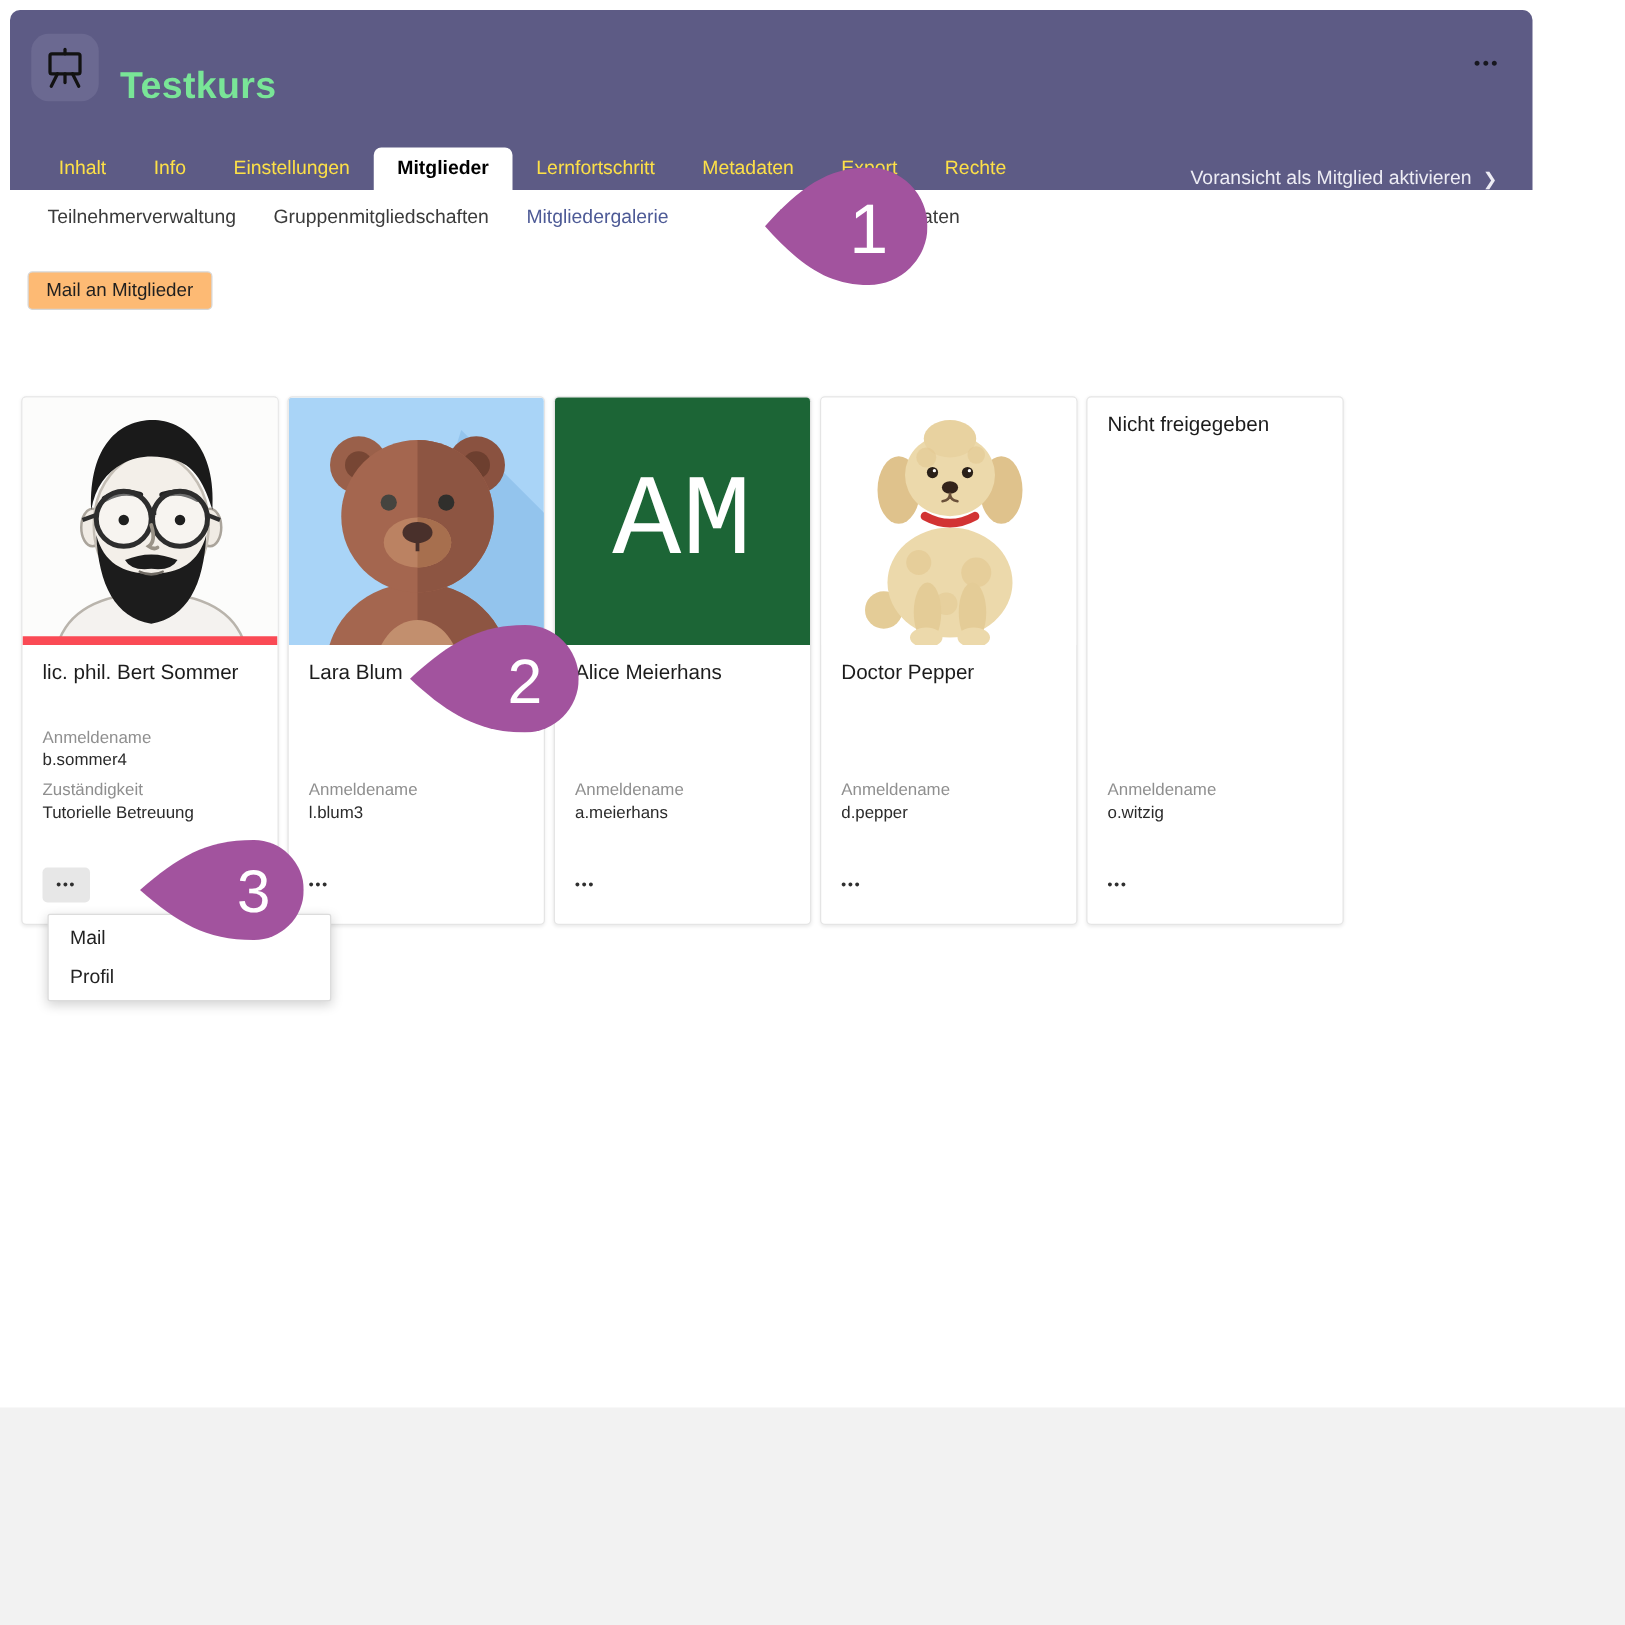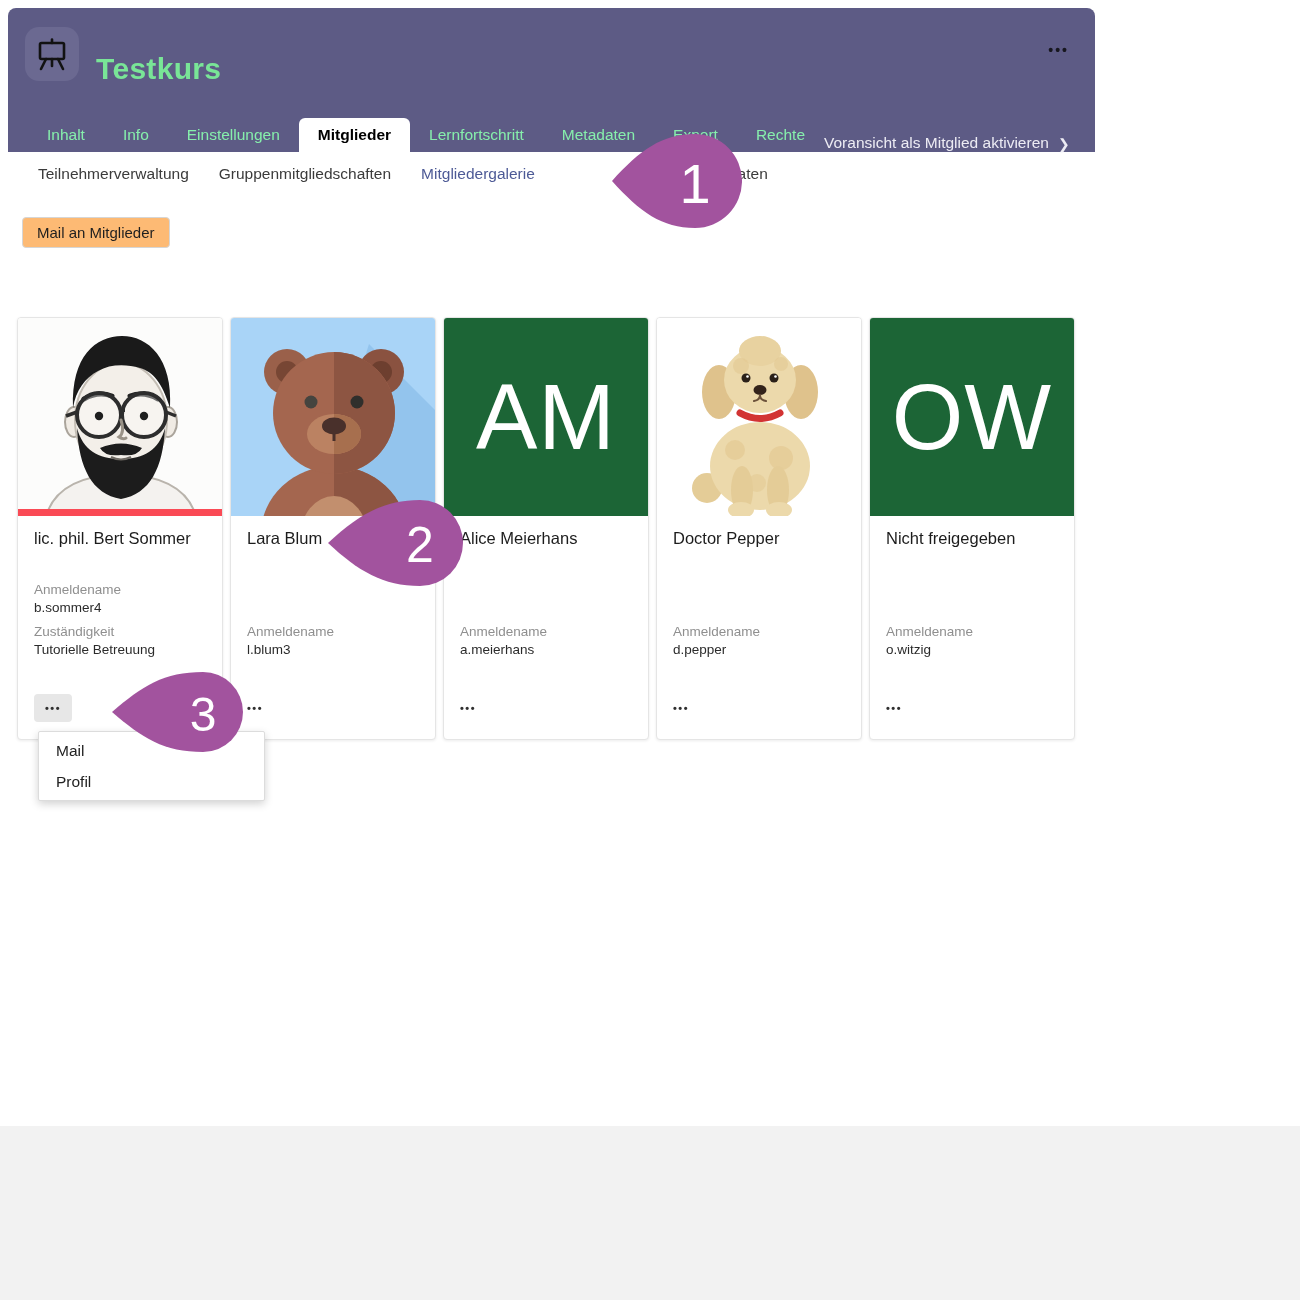--- a/index.html
+++ b/index.html
@@ -1,31 +1,31 @@
 <!DOCTYPE html>
 <html><head>
 <meta charset="utf-8">
 <style>
   * { margin:0; padding:0; box-sizing:border-box; }
   body { font-family:"Liberation Sans","DejaVu Sans",sans-serif; background:#fff; }
   .page { position:relative; width:1300px; height:1300px; background:#ffffff; overflow:hidden; }
   .footer-band { position:absolute; left:0; right:0; top:1126px; bottom:0; background:#f2f2f2; }
 
   
-  .header { position:absolute; left:8px; top:8px; width:1087px; height:144px;
+  .header { position:absolute; left:8px; top:8px; width:1218px; height:144px;
             background:#5d5b85; border-radius:8px 8px 0 0;text-decoration:underline; }
   .course-icon-tile { position:absolute; left:17px; top:19px; width:54px; height:54px;
             border-radius:14px; background:#6b6991; display:flex; align-items:center; justify-content:center; }
   .header-title { position:absolute; left:88px; top:44px; font-size:30px; font-weight:bold;
             color:#79e597; letter-spacing:.3px; }
   .header-more { position:absolute; right:26px; top:34px; color:#17171f; font-size:14px;
             font-weight:bold; letter-spacing:2px; cursor:pointer; }
   .nav { position:absolute; left:0; right:0; bottom:0; height:34px; display:flex;
             align-items:stretch; padding-left:20px; }
-  .nav-tab { display:flex; align-items:center; padding:0 19px; color:#86efac; font-size:15.5px; cursor:pointer; white-space:nowrap; }
+  .nav-tab { display:flex; align-items:center; padding:0 19px; color:#fde047; font-size:15.5px; cursor:pointer; white-space:nowrap; }
   .nav-tab.active { background:#ffffff; color:#000000; border-radius:6px 6px 0 0; font-weight:bold; }
   .nav-preview { margin-left:auto; display:flex; align-items:flex-end; gap:9px; padding-right:28px;
             color:#edecf4; font-size:15.5px; cursor:pointer; white-space:nowrap; }
   .nav-preview .chev { font-size:14px; }
 
   
   .subnav { position:absolute; left:38px; top:161px; height:26px; display:flex; align-items:center;justify-content:space-between; }
   .subnav-item { font-size:15.5px; color:#3b3b3b; cursor:pointer; white-space:nowrap; }
   .subnav-item + .subnav-item { margin-left:30px; }
   .subnav-item:nth-child(4) { margin-left:89px; }
@@ -33,21 +33,21 @@
 
   .mail-btn { position:absolute; left:22px; top:217px; height:31px; padding:0 14px;
             background:#fdba74; border:1px solid #d6d6d6; border-radius:4px; font-size:15px;
             color:#1f1f1f; display:flex; align-items:center; cursor:pointer;
             font-family:inherit;text-align:center; }
 
   
   .cards { position:absolute; left:17px; top:317px; display:flex; gap:7px; }
   .card { width:206px; height:423px; background:#fff; border:1px solid #e5e5e5; border-radius:4px;
           box-shadow:0 1px 3px rgba(0,0,0,.08); display:flex; flex-direction:column; position:relative; }
-  .avatar { height:198px; flex:none; position:relative; overflow:hidden; border-radius:3px 3px 0 0; }
+  .avatar { height:198px; flex:none; position:relative; overflow:hidden; border-radius:3px 3px 0 0;font-family:Liberation Mono, monospace; }
   .avatar svg { display:block; }
   .avatar.initials { background:#1c6536; color:#fff; display:flex; align-items:center;
           justify-content:center; font-size:92px; letter-spacing:1px; }
   .underline { position:absolute; bottom:0; left:0; right:0; height:7px; background:#fa4a55; }
   .card-body { flex:1; display:flex; flex-direction:column; padding:0 16px; }
   .member-name { margin-top:13px; font-size:16.5px; color:#1c1c1c; }
   .spacer { flex:1; }
   .fields { margin-bottom:28px; }
   .field-label { font-size:13.5px; color:#8f8f8f; margin-top:9px; }
   .field-value { font-size:13.5px; color:#2b2b2b; margin-top:3px; }
@@ -249,23 +249,20 @@
         </div>
         <div class="card-footer">
           <button class="more-btn plain">
             <span class="more-dots">•••</span>
           </button>
         </div>
       </div>
     </div>
 
     <div class="card">
-      <div class="avatar initials">
-        <span>OW</span>
-      </div>
       <div class="card-body">
         <div class="member-name">Nicht freigegeben</div>
         <div class="spacer"></div>
         <div class="fields">
           <div class="field-label">Anmeldename</div>
           <div class="field-value">o.witzig</div>
         </div>
         <div class="card-footer">
           <button class="more-btn plain">
             <span class="more-dots">•••</span>

